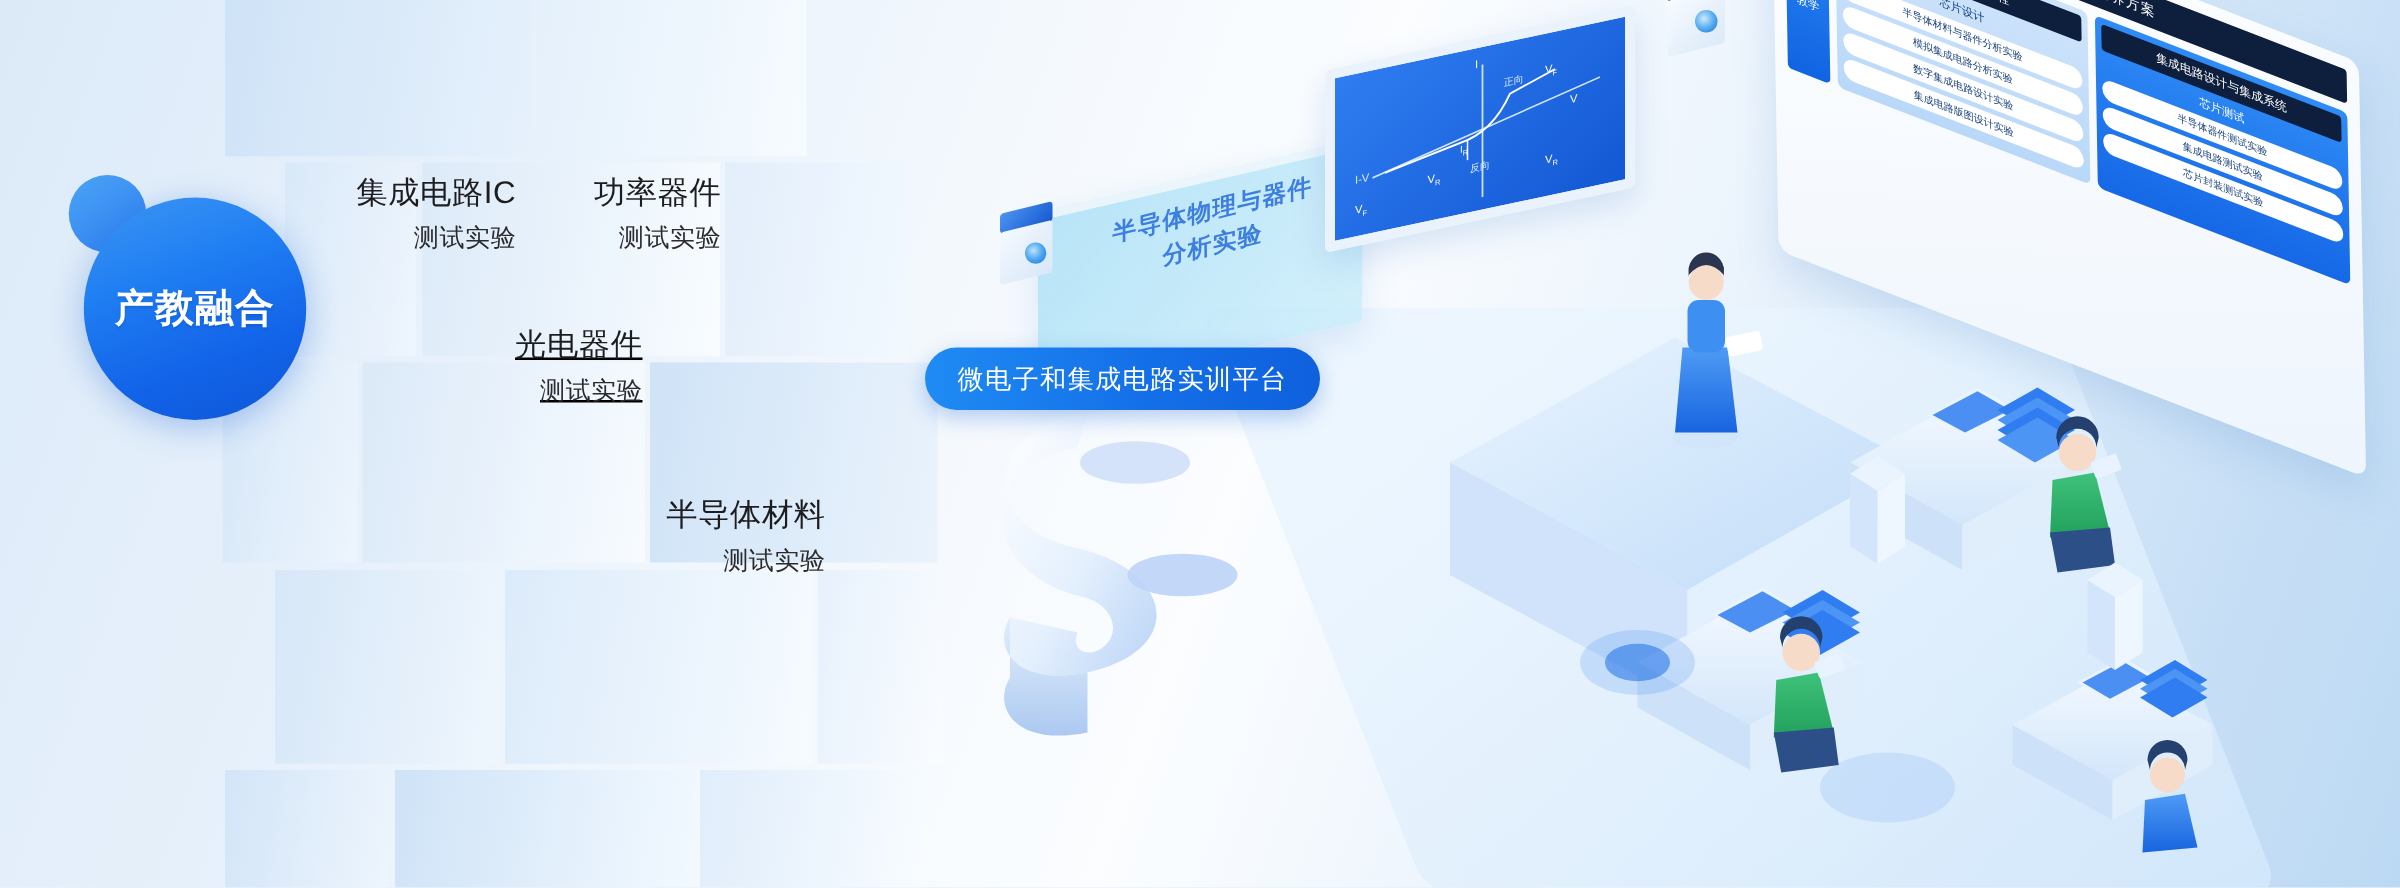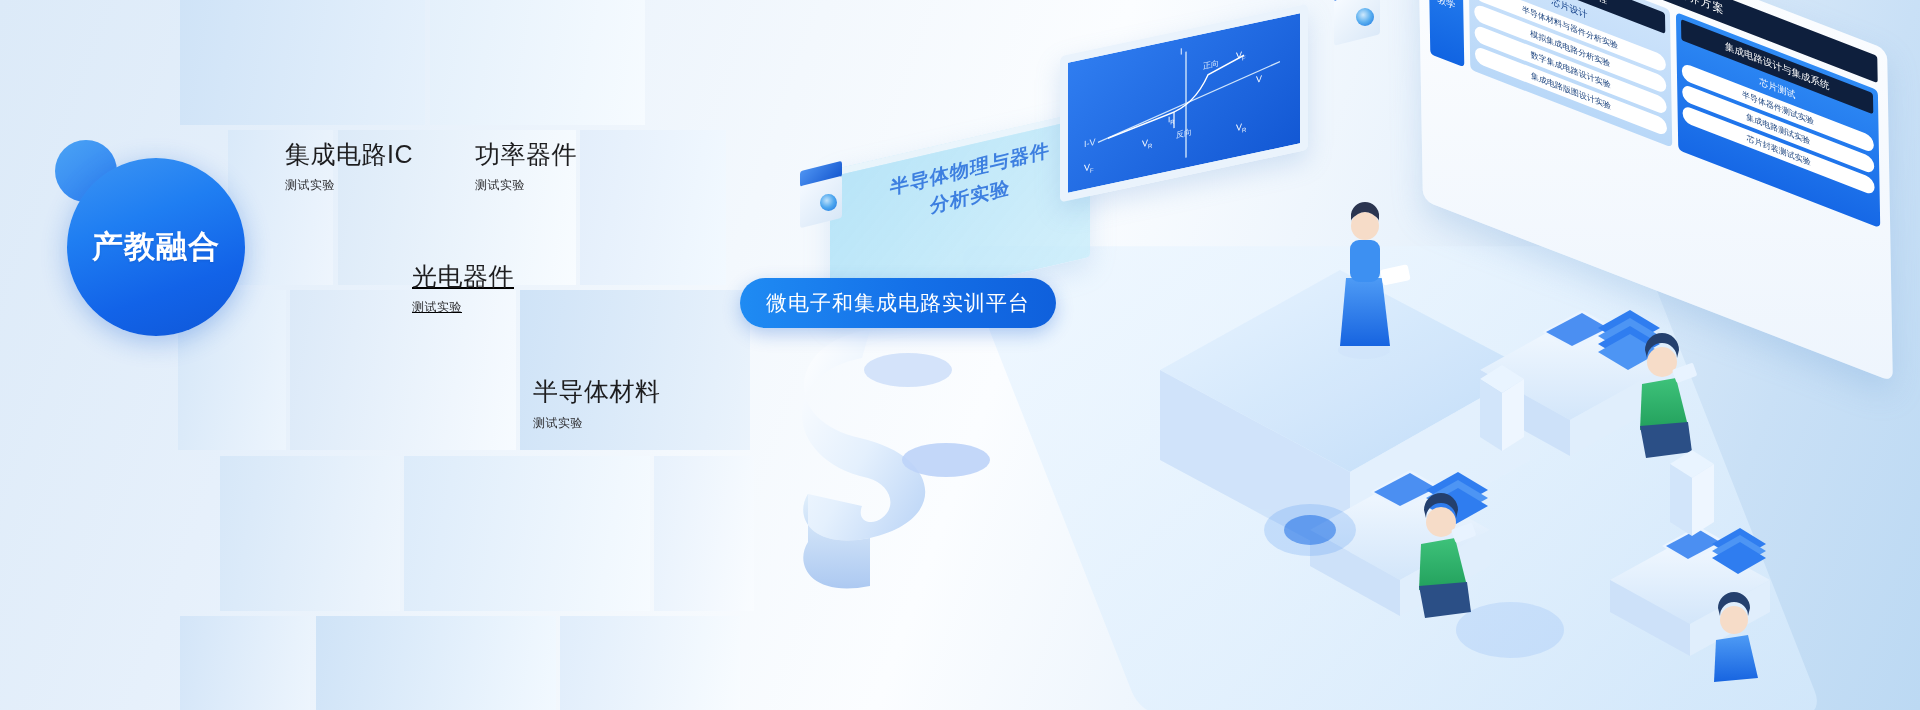--- a/index.html
+++ b/index.html
@@ -30,21 +30,21 @@
     display:flex;align-items:center;justify-content:center;
   }
   .badge-main span{
     color:#fff;font-size:31px;font-weight:bold;letter-spacing:1px;
     text-shadow:0 1px 2px rgba(10,60,150,.25);
   }
 
   
   .feat{position:absolute;}
   .feat .f-title{font-size:25px;color:#1d1d1f;line-height:1.15;letter-spacing:.5px;}
-  .feat .f-sub{font-size:12px;color:#2b2b2e;margin-top:8px;letter-spacing:.5px;}
+  .feat .f-sub{font-size:20px;color:#2b2b2e;margin-top:8px;letter-spacing:.5px;text-align:right;}
 
   
   .pill{
     position:absolute;left:740px;top:278px;
     padding:11px 26px;border-radius:26px;
     background:linear-gradient(90deg,#1f8bf3 0%,#1470e8 55%,#0f60dc 100%);
     box-shadow:0 6px 18px rgba(21,92,208,.30);
     color:#fff;font-size:21px;letter-spacing:1px;white-space:nowrap;
     z-index:40;
   }
@@ -174,21 +174,21 @@
     <div class="f-sub">测试实验</div>
   </div>
   <div class="feat" style="left:440px;top:140px;margin-left:35px;">
     <div class="f-title">功率器件</div>
     <div class="f-sub">测试实验</div>
   </div>
   <div class="feat" style="left:412px;top:262px;text-decoration:underline;">
     <div class="f-title">光电器件</div>
     <div class="f-sub">测试实验</div>
   </div>
-  <div class="feat" style="left:533px;top:378px;font-family:Liberation Serif, serif;">
+  <div class="feat" style="left:533px;top:398px;">
     <div class="f-title">半导体材料</div>
     <div class="f-sub">测试实验</div>
   </div>
 
   <div class="pill">
     <span>微电子和集成电路实训平台</span>
   </div>
 
   <div class="illus">
 

